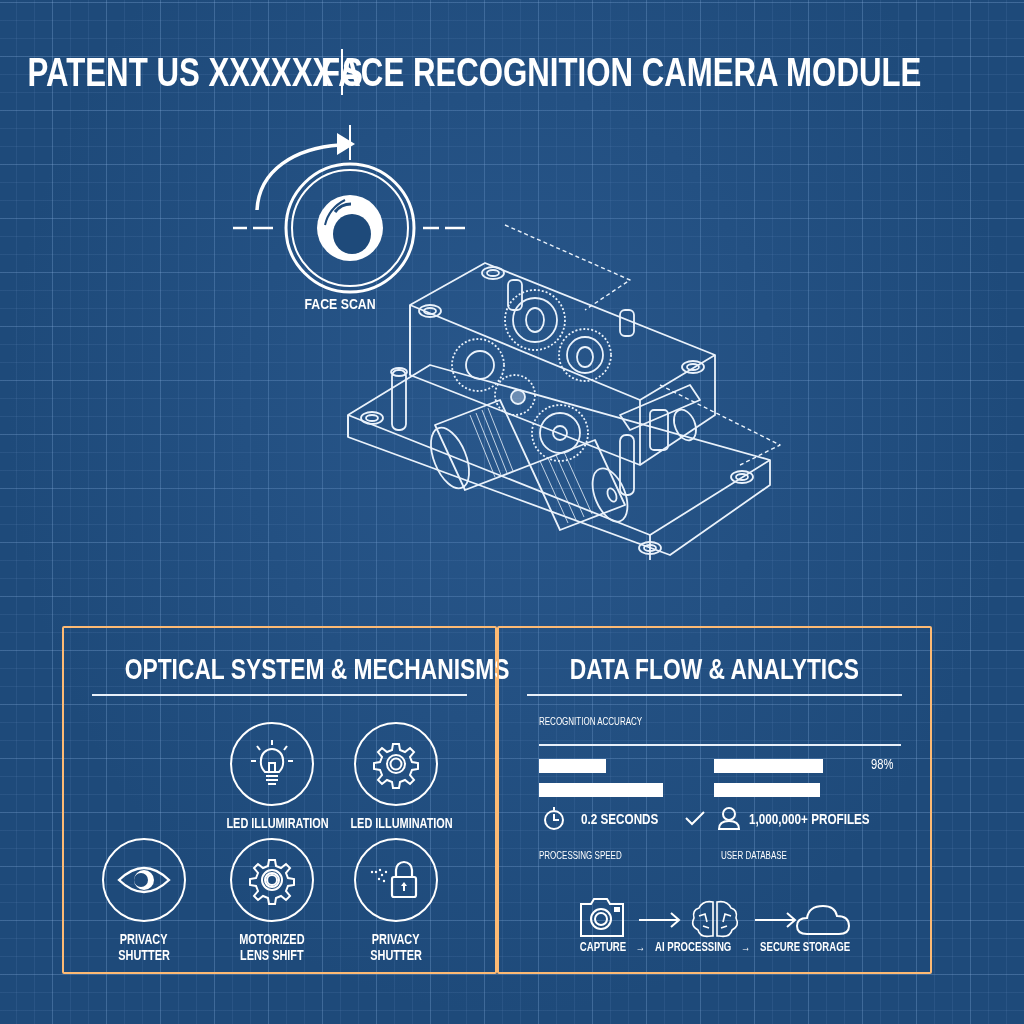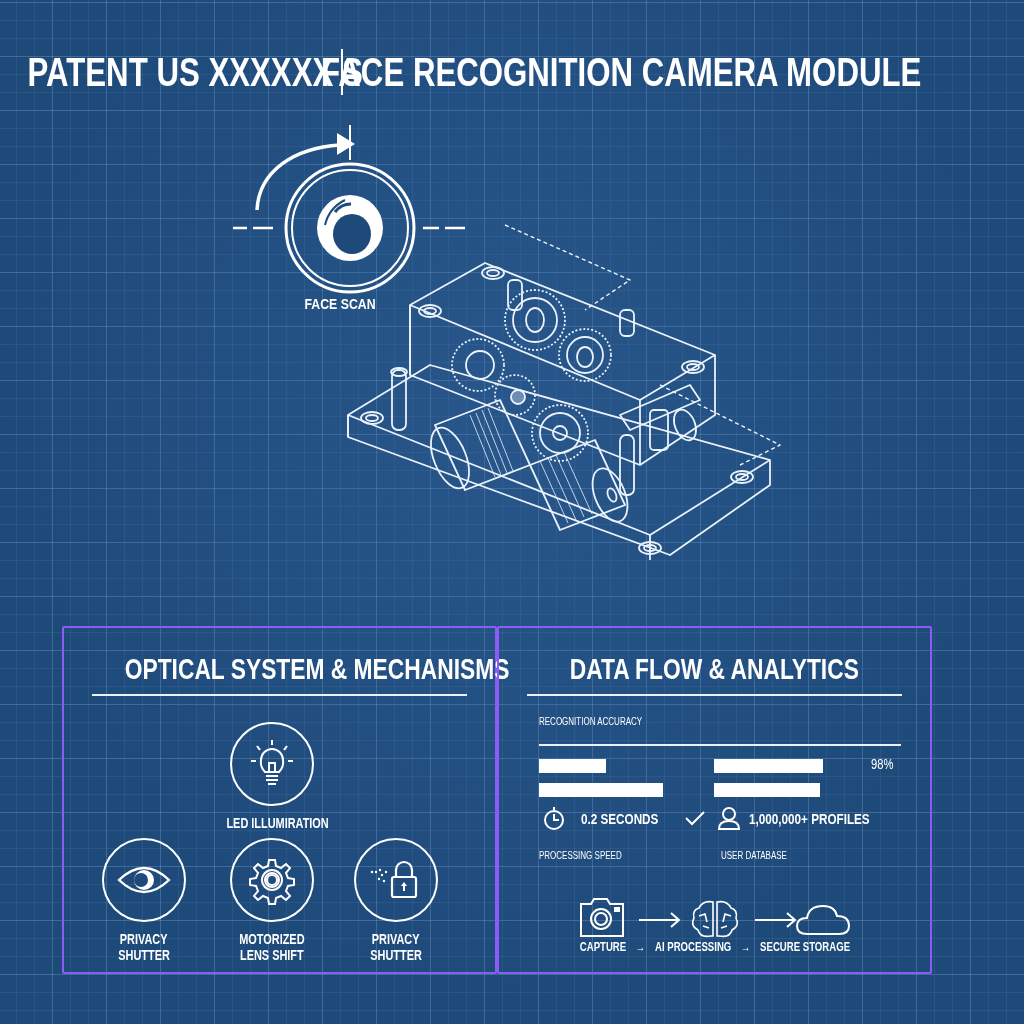--- a/index.html
+++ b/index.html
@@ -39,21 +39,21 @@
   .face-scan-label {
     position: absolute; left: 285px; top: 295px; width: 110px; text-align: center;
     font-size: 15px; font-weight: 700; transform: scaleX(0.82); transform-origin: center;
   }
 
   
   .device { position: absolute; left: 330px; top: 215px; width: 470px; height: 375px; }
 
   
   .panel {
-    position: absolute; border: 2px solid #8b5cf6; border-radius: 2px;
+    position: absolute; border: 2px solid #fdba74; border-radius: 2px;
   }
   .panel-left { left: 62px; top: 626px; width: 435px; height: 348px; }
   .panel-right { left: 497px; top: 626px; width: 435px; height: 348px; }
   .panel-title {
     position: absolute; top: 24px; left: 0; width: 100%; text-align: center;
     font-size: 30px; font-weight: 700;
   }
   .panel-title span { display: inline-block; transform: scaleX(0.76); transform-origin: center; white-space: nowrap; }
   .panel-rule { position: absolute; left: 28px; right: 28px; top: 66px; height: 2px; background: #e8f0fa; }
 
@@ -208,20 +208,32 @@
           <path d="M21 33 L 21 24 L 27 24 L 27 33"></path>
           <line x1="18" y1="37" x2="30" y2="37"></line>
           <line x1="18" y1="41" x2="30" y2="41"></line>
           <line x1="20" y1="45" x2="28" y2="45"></line>
         </g>
       </svg>
     </div>
     <div class="feature-label"><span>LED ILLUMIRATION</span></div>
   </div>
 
+  <div class="feature" style="left:272px; top:94px;">
+    <div class="feature-ring">
+      <svg width="46" height="46" viewBox="0 0 46 46">
+        <g fill="none" stroke="#fff" stroke-width="2">
+          <path d="M20 3 h6 l1 6 l5 2 l5 -4 l4 4 l-4 5 l2 5 l6 1 v6 l-6 1 l-2 5 l4 5 l-4 4 l-5 -4 l-5 2 l-1 6 h-6 l-1 -6 l-5 -2 l-5 4 l-4 -4 l4 -5 l-2 -5 l-6 -1 v-6 l6 -1 l2 -5 l-4 -5 l4 -4 l5 4 l5 -2 Z"></path>
+          <circle cx="23" cy="23" r="9"></circle>
+          <circle cx="23" cy="23" r="5.5"></circle>
+        </g>
+      </svg>
+    </div>
+    <div class="feature-label"><span>LED ILLUMINATION</span></div>
+  </div>
 
   <div class="feature" style="left:20px; top:210px;">
     <div class="feature-ring">
       <svg width="56" height="40" viewBox="0 0 56 40">
         <path d="M3 20 Q 28 -4, 53 20 Q 28 44, 3 20 Z" fill="none" stroke="#fff" stroke-width="2.4"></path>
         <circle cx="28" cy="20" r="10" fill="#fff"></circle>
         <circle cx="25" cy="20" r="7" fill="#1e4a7a"></circle>
       </svg>
     </div>
     <div class="feature-label">

